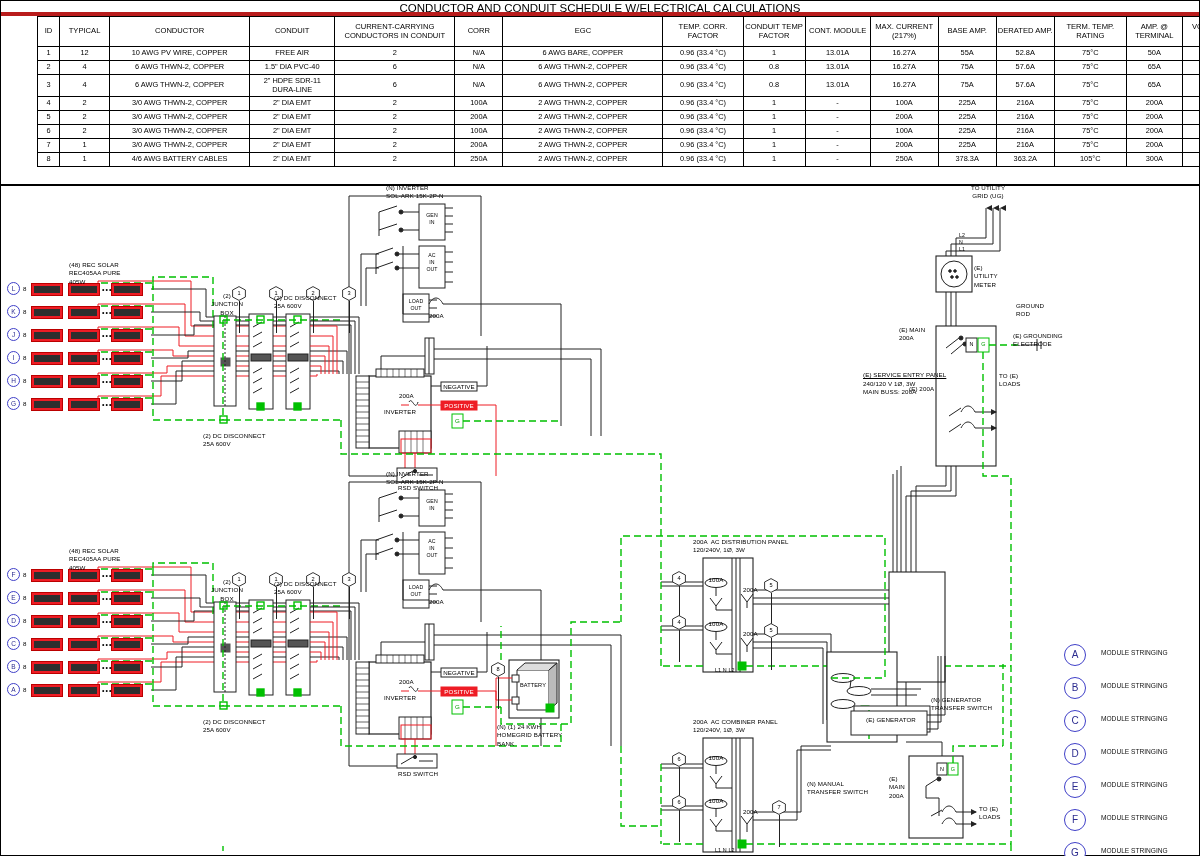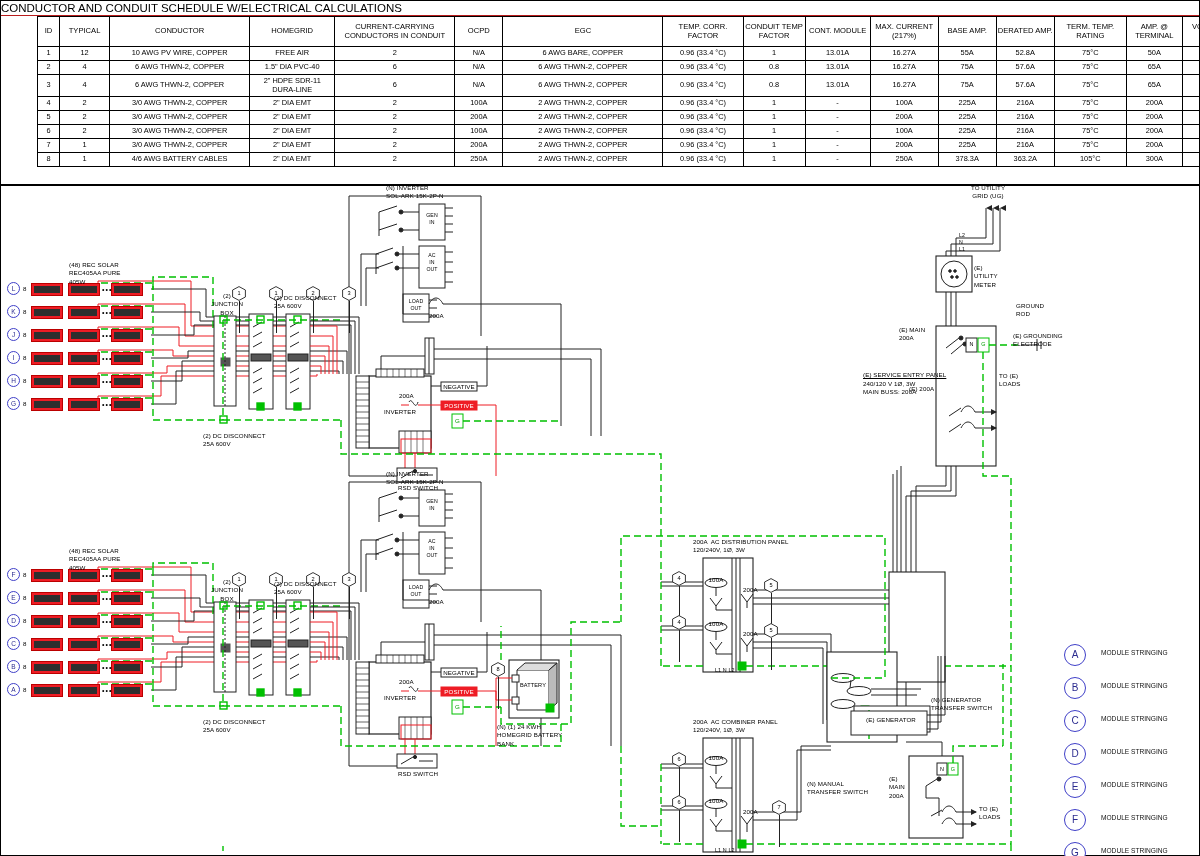--- a/index.html
+++ b/index.html
@@ -18,23 +18,24 @@
   }
 
   
   #schedule-wrap {
     position: absolute; left: 0; top: 0; width: 1200px; height: 186px;
     border: 1px solid #000;
     border-bottom: 2px solid #000;
   }
   #schedule-title {
     height: 15px; line-height: 15px;
+    text-align: center;
     font-size: 11.5px;
     color: #000;
-    border-bottom: 1px solid #b91c1c;
+    border-bottom: 4px solid #b91c1c;
     white-space: nowrap;
   }
   table.sched {
     width: 1200px;
     border-collapse: collapse;
     table-layout: fixed;
     font-size: 7.4px;
     color: #000;
     margin-left: 36px;
   }
@@ -127,23 +128,23 @@
         <col style="width:58px">
           <col style="width:72px">
           <col style="width:56px">
         <col style="width:54px">
       </colgroup>
       <thead>
         <tr>
           <th class="wrap">ID</th>
           <th class="wrap">TYPICAL</th>
           <th class="wrap">CONDUCTOR</th>
-          <th class="wrap">HOMEGRID</th>
+          <th class="wrap">CONDUIT</th>
           <th class="wrap">CURRENT-CARRYING CONDUCTORS IN CONDUIT</th>
-          <th class="wrap">OCPD</th>
+          <th class="wrap">CORR</th>
           <th class="wrap">EGC</th>
           <th class="wrap">TEMP. CORR. FACTOR</th>
           <th class="wrap">CONDUIT TEMP FACTOR</th>
           <th class="wrap">CONT. MODULE</th>
           <th class="wrap">MAX. CURRENT (217%)</th>
           <th class="wrap">BASE AMP.</th>
           <th class="wrap">DERATED AMP.</th>
           <th class="wrap">TERM. TEMP. RATING</th>
           <th class="wrap">AMP. @ TERMINAL</th>
           <th class="wrap">VOLTAGE DROP</th>

